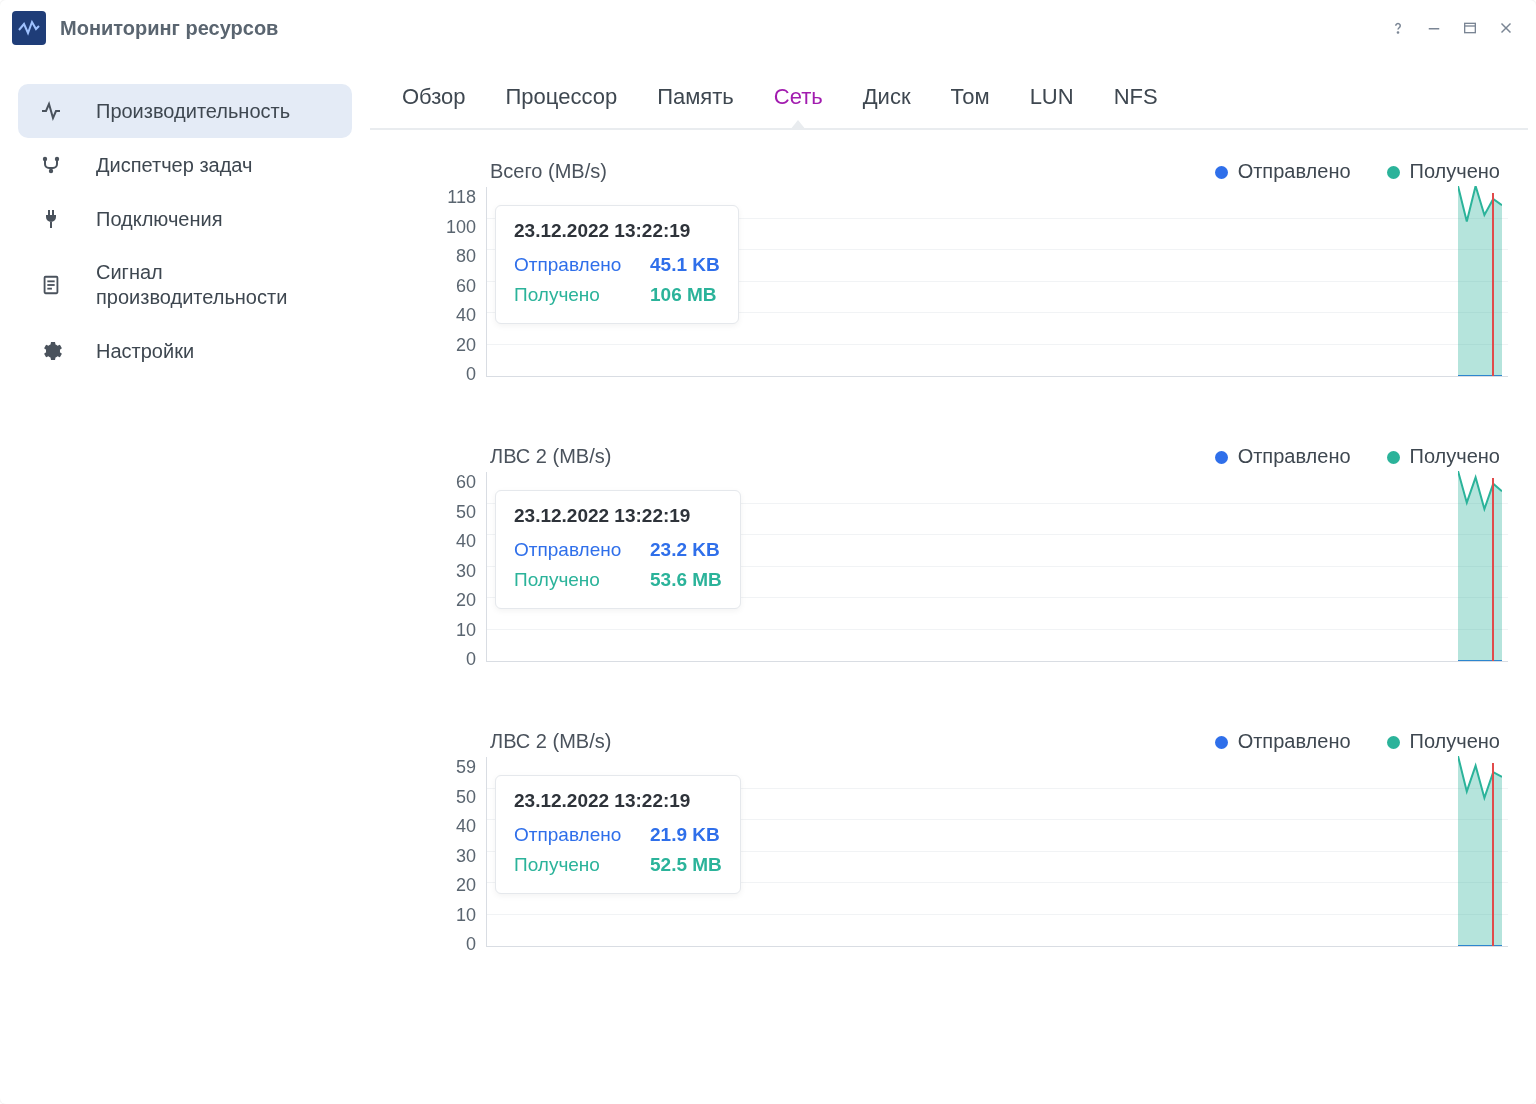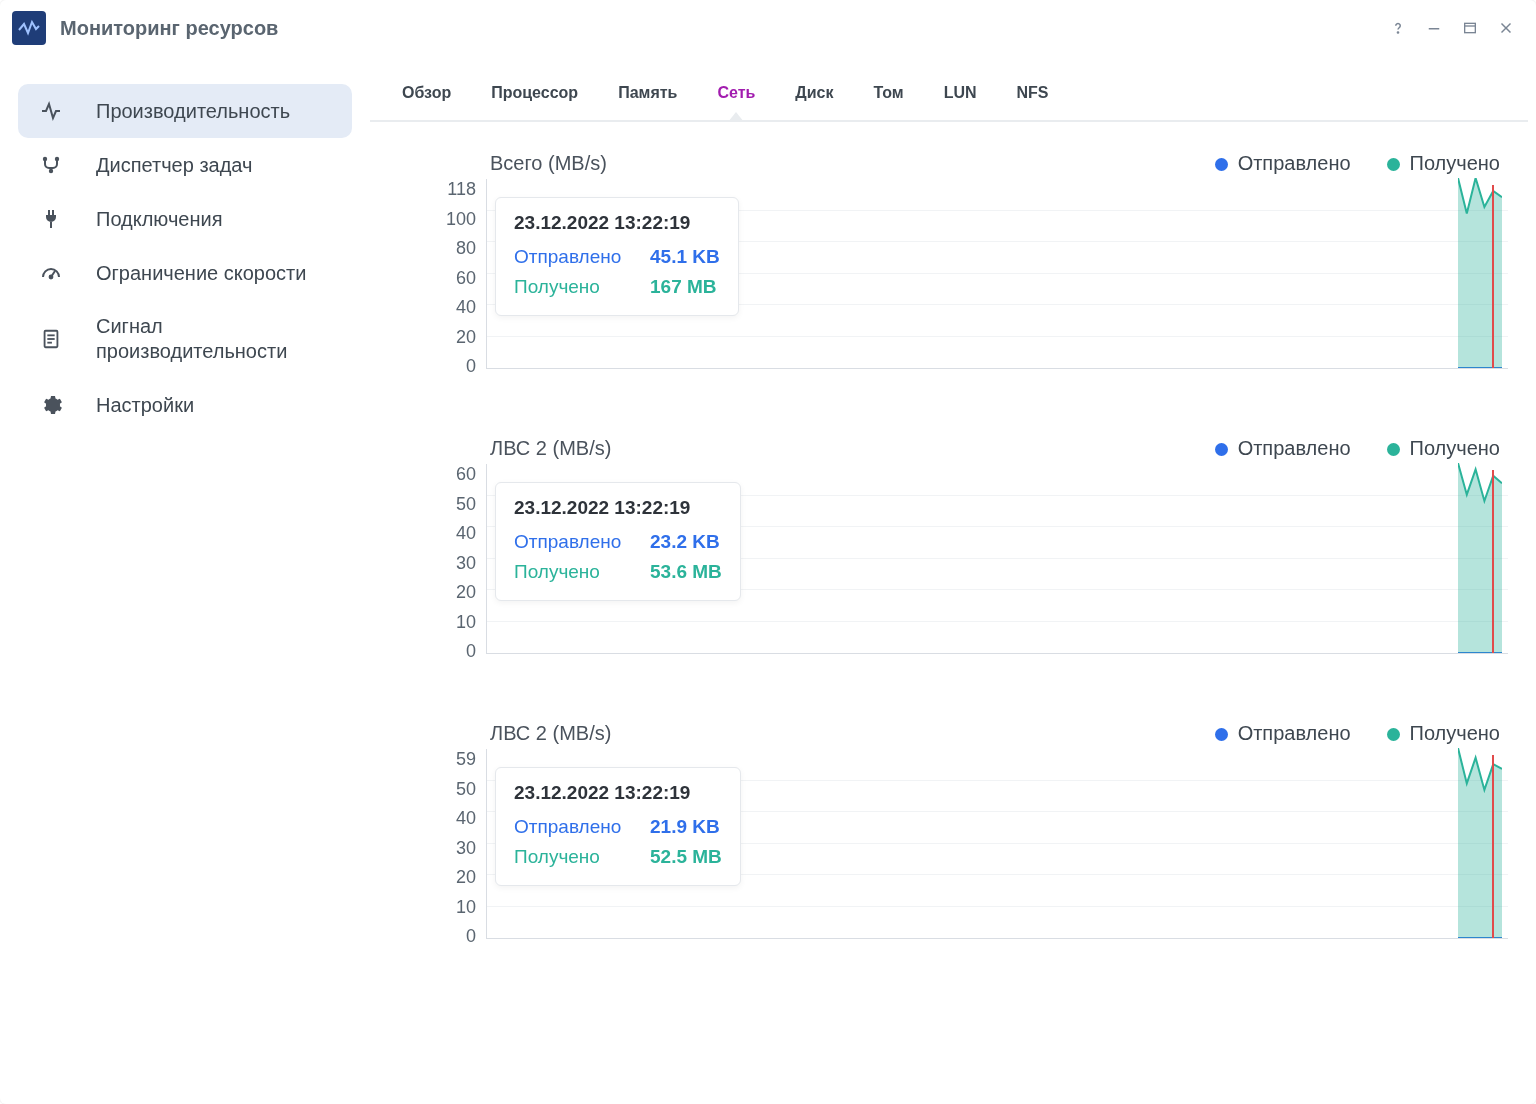--- a/index.html
+++ b/index.html
@@ -12,21 +12,21 @@
   .title-spacer { flex:1; }
   .winbtn { width:36px; height:36px; display:flex; align-items:center; justify-content:center; color:#7a8594; cursor:pointer; border-radius:4px; }
   .body { flex:1; display:flex; min-height:0; }
   .sidebar { width: 370px; padding: 28px 18px; }
   .side-item { display:flex; align-items:center; gap:32px; padding:14px 20px; border-radius:10px; font-size:20px; color:#3e4750; cursor:pointer; line-height:1.25; }
   .side-item.active { background:#e4ebf6; }
   .side-item .ic { width:26px; height:26px; color:#4a525c; flex:0 0 26px; display:flex; align-items:center; justify-content:center; }
   .side-item .lbl { flex:1; }
   .main { flex:1; display:flex; flex-direction:column; min-width:0; padding-right:8px; }
   .tabs { display:flex; gap:36px; padding: 18px 30px 0 30px; border-bottom:2px solid #e9ecef; }
-  .tab { font-size:16px; font-weight:700; color:#3e4750; padding: 10px 2px 18px 2px; cursor:pointer; position:relative; }
+  .tab { font-size:22px; font-weight:400; color:#3e4750; padding: 10px 2px 18px 2px; cursor:pointer; position:relative; }
   .tab.active { color:#a21caf; }
   .tab.active::after { content:""; position:absolute; left:50%; bottom:-2px; transform:translateX(-50%); width:0; height:0; border-left:8px solid transparent; border-right:8px solid transparent; border-bottom:10px solid #e9ecef; }
   .content { flex:1; overflow-y:auto; padding: 30px 10px 30px 30px; scrollbar-gutter:stable; }
   .chart-block { margin-bottom: 60px; }
   .chart-head { display:flex; align-items:flex-end; }
   .chart-title { font-size:20px; color:#4a525c; margin-left:90px; }
   .legend { margin-left:auto; display:flex; gap:36px; font-size:20px; color:#3e4750; padding-right:8px; }
   .legend .dot { width:13px; height:13px; border-radius:50%; display:inline-block; margin-right:10px; vertical-align:middle; }
   .chart-area { display:flex; margin-top:4px;justify-content:space-between; }
   .yaxis { width:86px; text-align:right; display:flex; flex-direction:column; justify-content:space-between; font-size:18px; color:#5a6570; padding-right:10px; }
@@ -107,30 +107,20 @@
         <span class="ic">
             <svg viewBox="0 0 24 24" width="24" height="24" fill="currentColor">
               <path d="M9 3v5H7v2a5 5 0 0 0 5 5 5 5 0 0 0 5-5V8h-2V3h-2v5h-2V3z"></path>
               <rect x="11" y="15" width="2" height="6"></rect>
             </svg>
           </span>
         <span class="lbl">Подключения</span>
       </div>
       <div class="side-item">
         <span class="ic">
-            <svg viewBox="0 0 24 24" width="24" height="24" fill="none" stroke="currentColor" stroke-width="2">
-              <path d="M4 16a8 8 0 1 1 16 0"></path>
-              <line x1="12" y1="16" x2="16" y2="10"></line>
-              <circle cx="12" cy="16" r="1.4" fill="currentColor"></circle>
-            </svg>
-          </span>
-        <span class="lbl">Ограничение скорости</span>
-      </div>
-      <div class="side-item">
-        <span class="ic">
             <svg viewBox="0 0 24 24" width="22" height="22" fill="none" stroke="currentColor" stroke-width="2">
               <rect x="5" y="3" width="14" height="18" rx="1"></rect>
               <line x1="8" y1="8" x2="16" y2="8"></line>
               <line x1="8" y1="12" x2="16" y2="12"></line>
               <line x1="8" y1="16" x2="13" y2="16"></line>
             </svg>
           </span>
         <span class="lbl">Сигнал производительности</span>
       </div>
       <div class="side-item">
@@ -187,21 +177,21 @@
                 </svg>
                 <div class="redline"></div>
                 <div class="tooltip">
                   <div class="ts">23.12.2022 13:22:19</div>
                   <div class="row">
                     <span class="k sent-color">Отправлено</span>
                     <span class="sent-color">45.1 KB</span>
                   </div>
                   <div class="row">
                     <span class="k recv-color">Получено</span>
-                    <span class="recv-color">167 MB</span>
+                    <span class="recv-color">106 MB</span>
                   </div>
                 </div>
               </div>
             </div>
           </div>
           <div class="chart-block">
             <div class="chart-head">
               <div class="chart-title">ЛВС 2 (MB/s)</div>
               <div class="legend">
                 <span><span class="dot" style="background:#2f6fea"></span>Отправлено</span>

